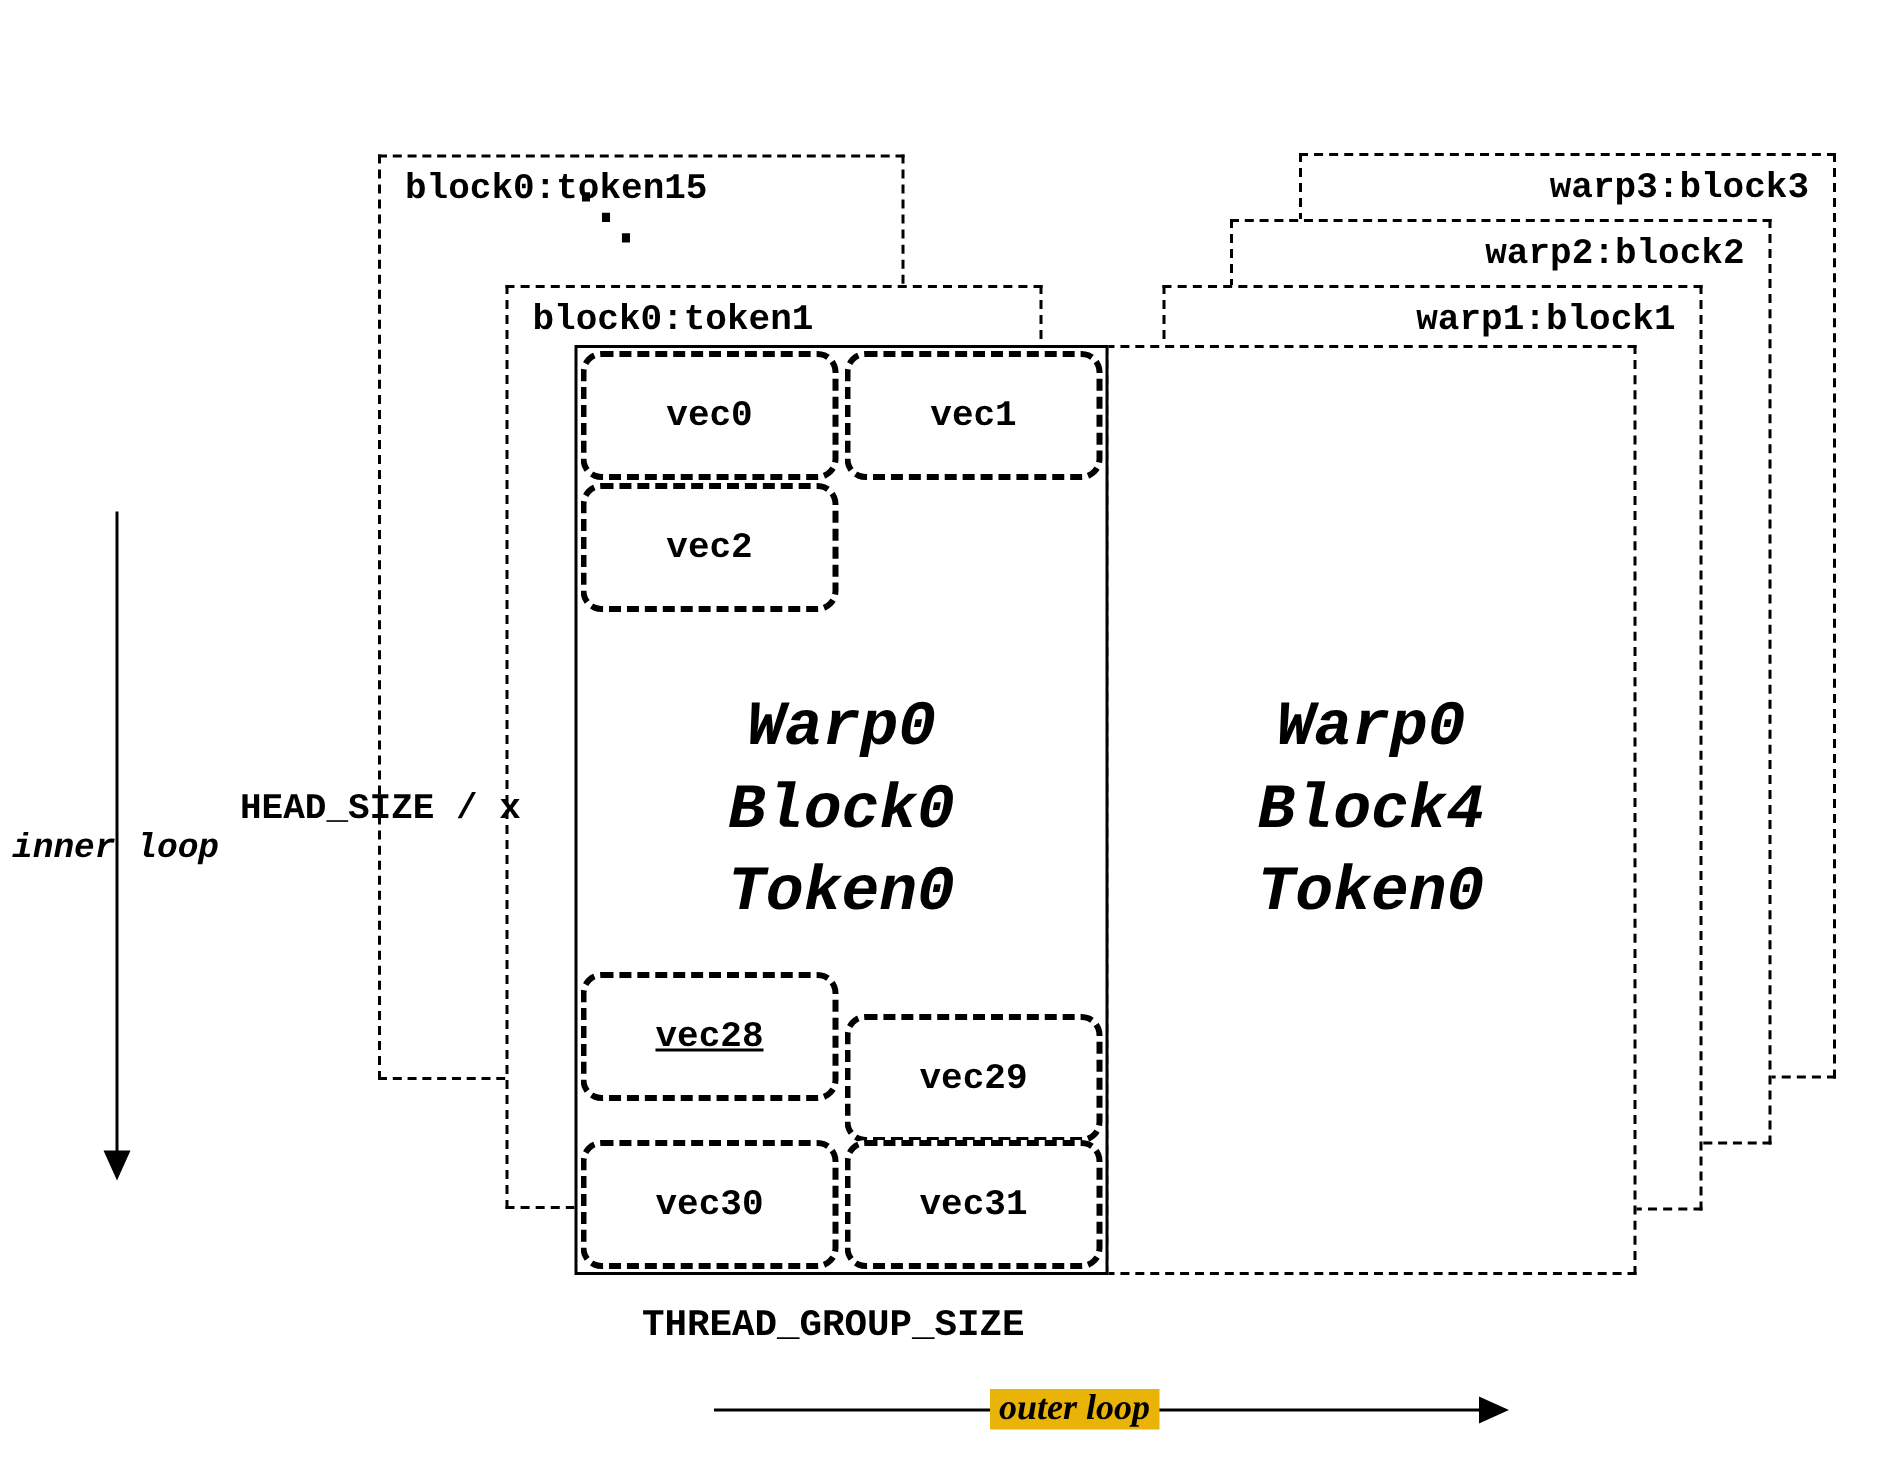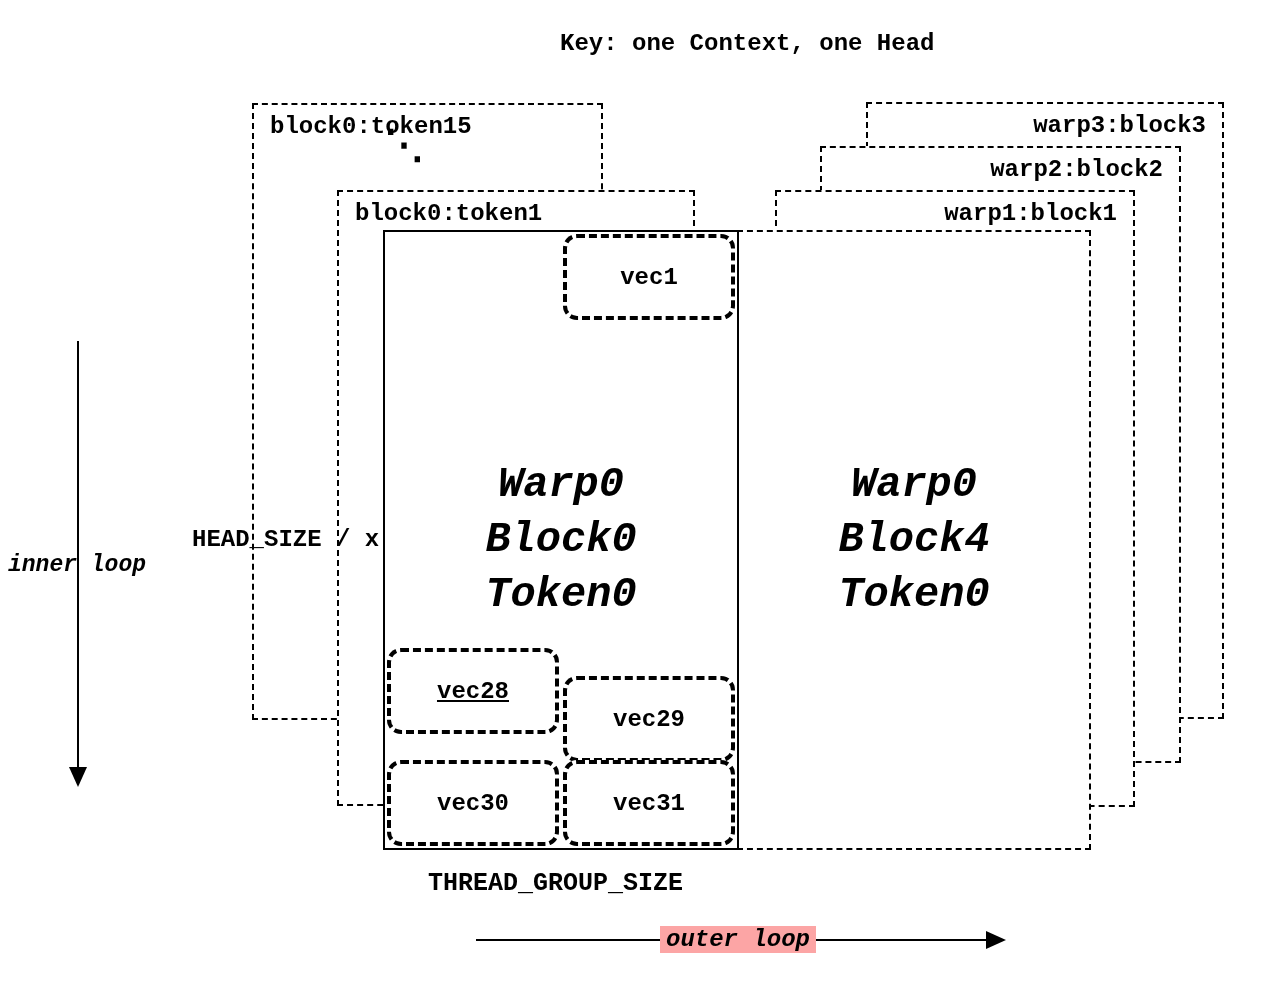--- a/index.html
+++ b/index.html
@@ -69,21 +69,21 @@
     border-right:9px solid transparent;
     border-top:20px solid #000;
   }
   .arrowhead-right {
     position:absolute; width:0; height:0;
     border-top:9px solid transparent;
     border-bottom:9px solid transparent;
     border-left:20px solid #000;
   }
   .italic { font-style:italic; }
-  .on-line { background:#fca5a5; padding:0 6px; }
+  .on-line { background:#eab308; padding:0 6px;font-family:Liberation Serif, serif; }
 </style>
 </head>
 <body>
 
 <div class="canvas">
 
   <div class="stack-box" style="left:252px; top:103px; width:351px; height:617px;">
     <div class="lbl stack-label">block0:token15</div>
   </div>
 
@@ -110,37 +110,38 @@
   </div>
 
   <div class="main-box" style="left:383px; top:230px; width:356px; height:620px;">
 
     <div class="center-fill">
       <div class="big-line">Warp0</div>
       <div class="big-line">Block0</div>
       <div class="big-line">Token0</div>
     </div>
 
+    <div class="vec" style="left:2px; top:2px;">vec0</div>
     <div class="vec" style="left:178px; top:2px;">vec1</div>
+    <div class="vec" style="left:2px; top:90px;">vec2</div>
 
     <div class="vec" style="left:2px; top:416px;text-decoration:underline;">vec28</div>
     <div class="vec" style="left:178px; top:444px;">vec29</div>
     <div class="vec" style="left:2px; top:528px;">vec30</div>
     <div class="vec" style="left:178px; top:528px;">vec31</div>
   </div>
 
   <div class="ellipsis-diag" style="left:384px; top:128px;">⋱</div>
 
-  <div class="abs lbl" style="left:560px; top:30px;">Key: one Context, one Head</div>
 
   <div class="arrow-line-v" style="left:77px; top:341px; height:428px;"></div>
   <div class="arrowhead-down" style="left:69px; top:767px;"></div>
   <div class="abs lbl italic" style="left:8px; top:552px; font-size:23px;">inner loop</div>
 
-  <div class="abs lbl" style="left:160px; top:526px;margin-left:32px;">HEAD_SIZE / x</div>
+  <div class="abs lbl" style="left:160px; top:526px;">HEAD_SIZE / x</div>
 
   <div class="abs lbl" style="left:428px; top:869px; font-size:25px;">THREAD_GROUP_SIZE</div>
 
   <div class="arrow-line-h" style="left:476px; top:939px; width:512px;"></div>
   <div class="arrowhead-right" style="left:986px; top:931px;"></div>
   <div class="abs lbl italic on-line" style="left:660px; top:926px;">outer loop</div>
 
 </div>
 
 </body></html>

